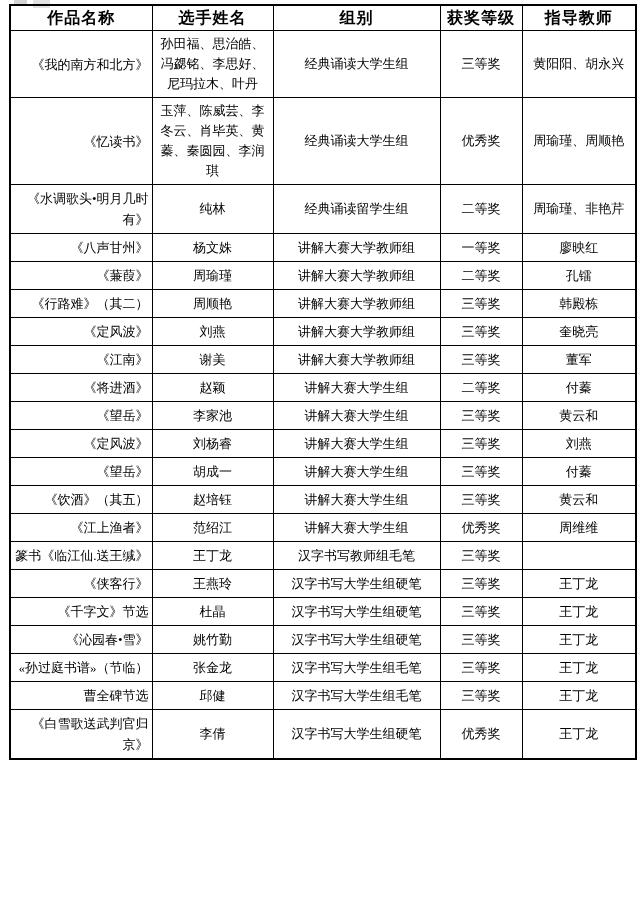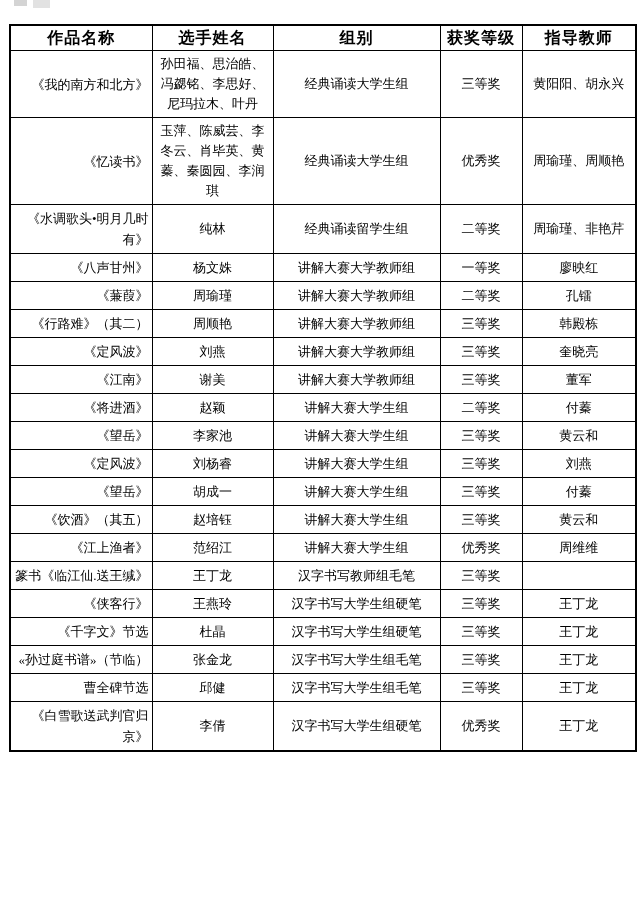--- a/index.html
+++ b/index.html
@@ -14,21 +14,21 @@
   .artifact {
     position: absolute;
     background: #d4d4d4;
   }
   .artifact.a1 { left: 14px; top: 0; width: 13px; height: 6px; }
   .artifact.a2 { left: 33px; top: 0; width: 17px; height: 8px; background:#e2e2e2; }
 
   table.award-table {
     position: absolute;
     left: 9px;
-    top: 24px;
+    top: 4px;
     width: 626px;
     border-collapse: collapse;
     table-layout: fixed;
     border: 2px solid #000000;
   }
   .award-table col.c-work      { width: 142px; }
   .award-table col.c-names     { width: 121px; }
   .award-table col.c-group     { width: 167px; }
   .award-table col.c-award     { width: 82px;  }
   .award-table col.c-teacher   { width: 114px; }
@@ -191,20 +191,27 @@
         <td class="cell-instructor">王丁龙</td>
       </tr>
       <tr>
         <td class="cell-work">《千字文》节选</td>
         <td class="cell-contestants">杜晶</td>
         <td class="cell-group">汉字书写大学生组硬笔</td>
         <td class="cell-award">三等奖</td>
         <td class="cell-instructor">王丁龙</td>
       </tr>
       <tr>
+        <td class="cell-work">《沁园春•雪》</td>
+        <td class="cell-contestants">姚竹勤</td>
+        <td class="cell-group">汉字书写大学生组硬笔</td>
+        <td class="cell-award">三等奖</td>
+        <td class="cell-instructor">王丁龙</td>
+      </tr>
+      <tr>
         <td class="cell-work">«孙过庭书谱»（节临）</td>
         <td class="cell-contestants">张金龙</td>
         <td class="cell-group">汉字书写大学生组毛笔</td>
         <td class="cell-award">三等奖</td>
         <td class="cell-instructor">王丁龙</td>
       </tr>
       <tr>
         <td class="cell-work">曹全碑节选</td>
         <td class="cell-contestants">邱健</td>
         <td class="cell-group">汉字书写大学生组毛笔</td>

